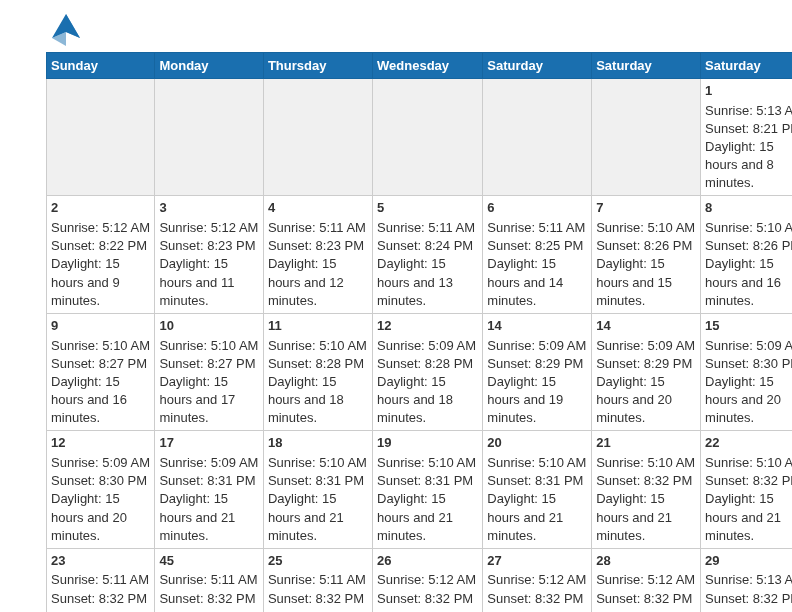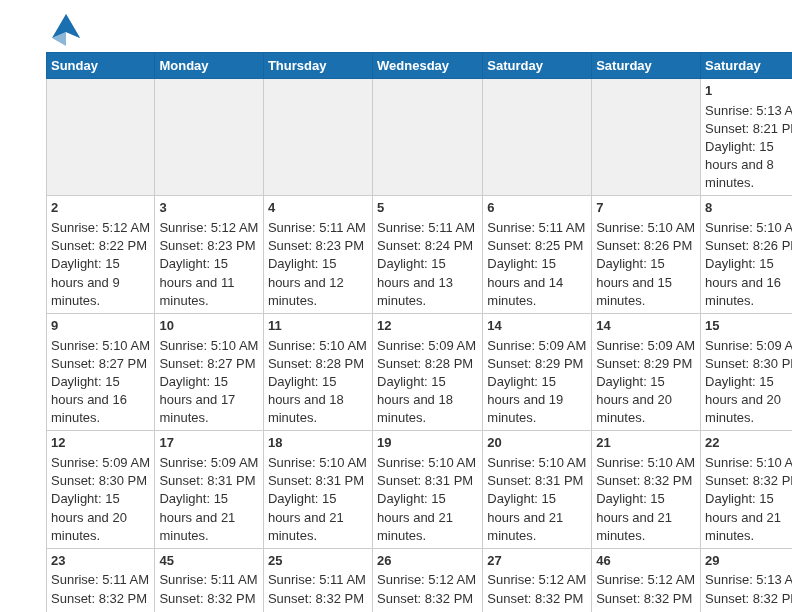--- a/index.html
+++ b/index.html
@@ -247,21 +247,21 @@
           </td>
           <td>
             <span class="day-num">26</span>
             <div class="day-info">Sunrise: 5:12 AM<br>Sunset: 8:32 PM<br>Daylight: 15 hours and 20 minutes.</div>
           </td>
           <td>
             <span class="day-num">27</span>
             <div class="day-info">Sunrise: 5:12 AM<br>Sunset: 8:32 PM<br>Daylight: 15 hours and 20 minutes.</div>
           </td>
           <td>
-            <span class="day-num">46</span>
+            <span class="day-num">28</span>
             <div class="day-info">Sunrise: 5:12 AM<br>Sunset: 8:32 PM<br>Daylight: 15 hours and 19 minutes.</div>
           </td>
           <td>
             <span class="day-num">29</span>
             <div class="day-info">Sunrise: 5:13 AM<br>Sunset: 8:32 PM<br>Daylight: 15 hours and 19 minutes.</div>
           </td>
         </tr>
       </tbody>
   </table>
 </div>

